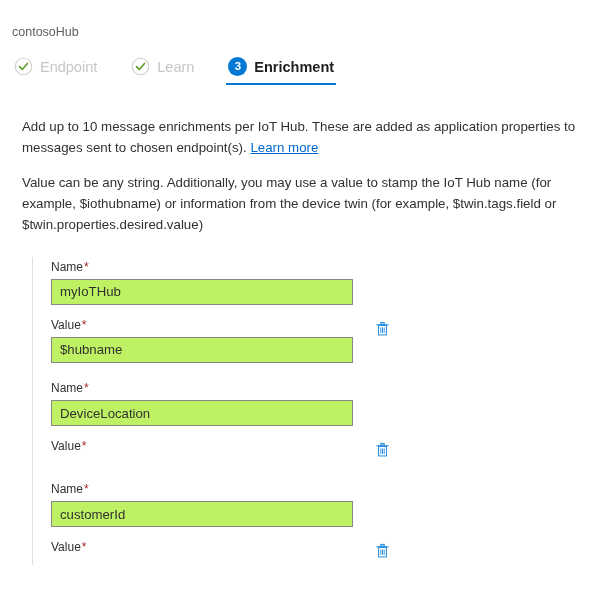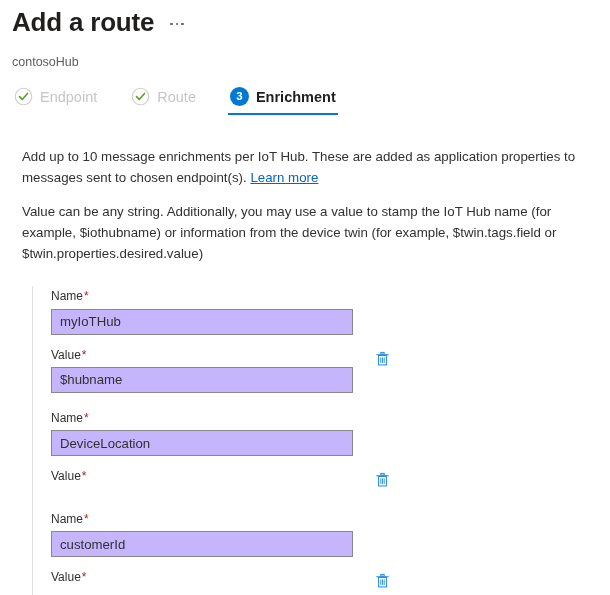--- a/index.html
+++ b/index.html
@@ -159,21 +159,21 @@
   }
   .req-star {
     color: #a4262c;
     margin-left: 1px;
   }
   .text-input {
     width: 302px;
     height: 26px;
     border: 1px solid #8a8886;
     border-radius: 0;
-    background: #c4b5fd;
+    background: #bef264;
     font-family: "Liberation Sans", sans-serif;
     font-size: 13.2px;
     color: #323130;
     padding: 0 8px;
     outline: none;
     display: block;
   }
 
   .field.value-field { margin-top: 12px; }
 
@@ -194,28 +194,20 @@
   .spacer-delete {
     margin-left: 18px;
     width: 22px;
     flex: 0 0 auto;
   }
 </style>
 </head>
 <body>
 
 <div class="page-header">
-  <div class="title-row">
-    <h1 class="page-title">Add a route</h1>
-    <div class="ellipsis-menu" title="More options">
-      <span></span>
-      <span></span>
-      <span></span>
-    </div>
-  </div>
   <div class="page-subtitle">contosoHub</div>
 </div>
 
 <div class="tabs">
 
   <div class="tab">
     <span class="check-circle">
       <svg viewBox="0 0 20 20" width="19" height="19" aria-hidden="true">
         <circle cx="10" cy="10" r="8.7" fill="#ffffff" stroke="#d2d0ce" stroke-width="1.2"></circle>
         <path d="M5.8 10.2 L8.7 13.1 L14.2 6.8" fill="none" stroke="#5ca12b" stroke-width="1.7" stroke-linecap="round" stroke-linejoin="round"></path>
@@ -224,21 +216,21 @@
     <span class="tab-label">Endpoint</span>
   </div>
 
   <div class="tab">
     <span class="check-circle">
       <svg viewBox="0 0 20 20" width="19" height="19" aria-hidden="true">
         <circle cx="10" cy="10" r="8.7" fill="#ffffff" stroke="#d2d0ce" stroke-width="1.2"></circle>
         <path d="M5.8 10.2 L8.7 13.1 L14.2 6.8" fill="none" stroke="#5ca12b" stroke-width="1.7" stroke-linecap="round" stroke-linejoin="round"></path>
       </svg>
     </span>
-    <span class="tab-label">Route</span>
+    <span class="tab-label">Learn</span>
   </div>
 
   <div class="tab active">
     <span class="step-badge">3</span>
     <span class="tab-label">Enrichment</span>
   </div>
 
 </div>
 
 <div class="content">

